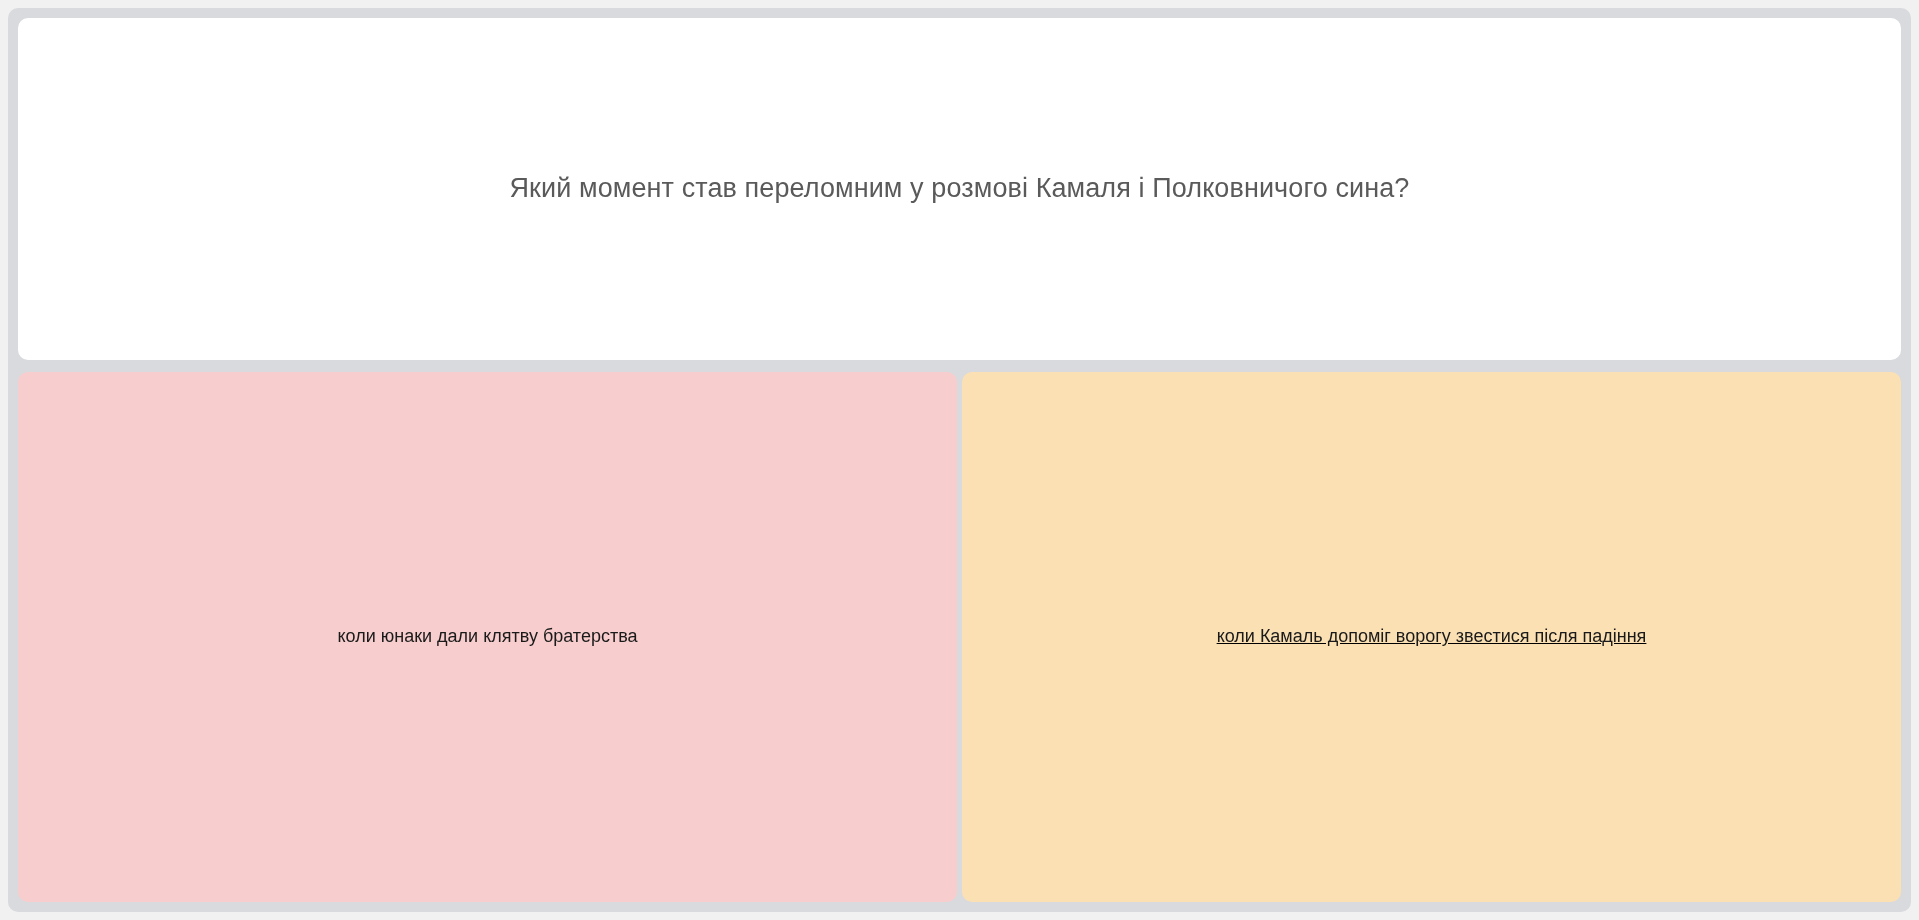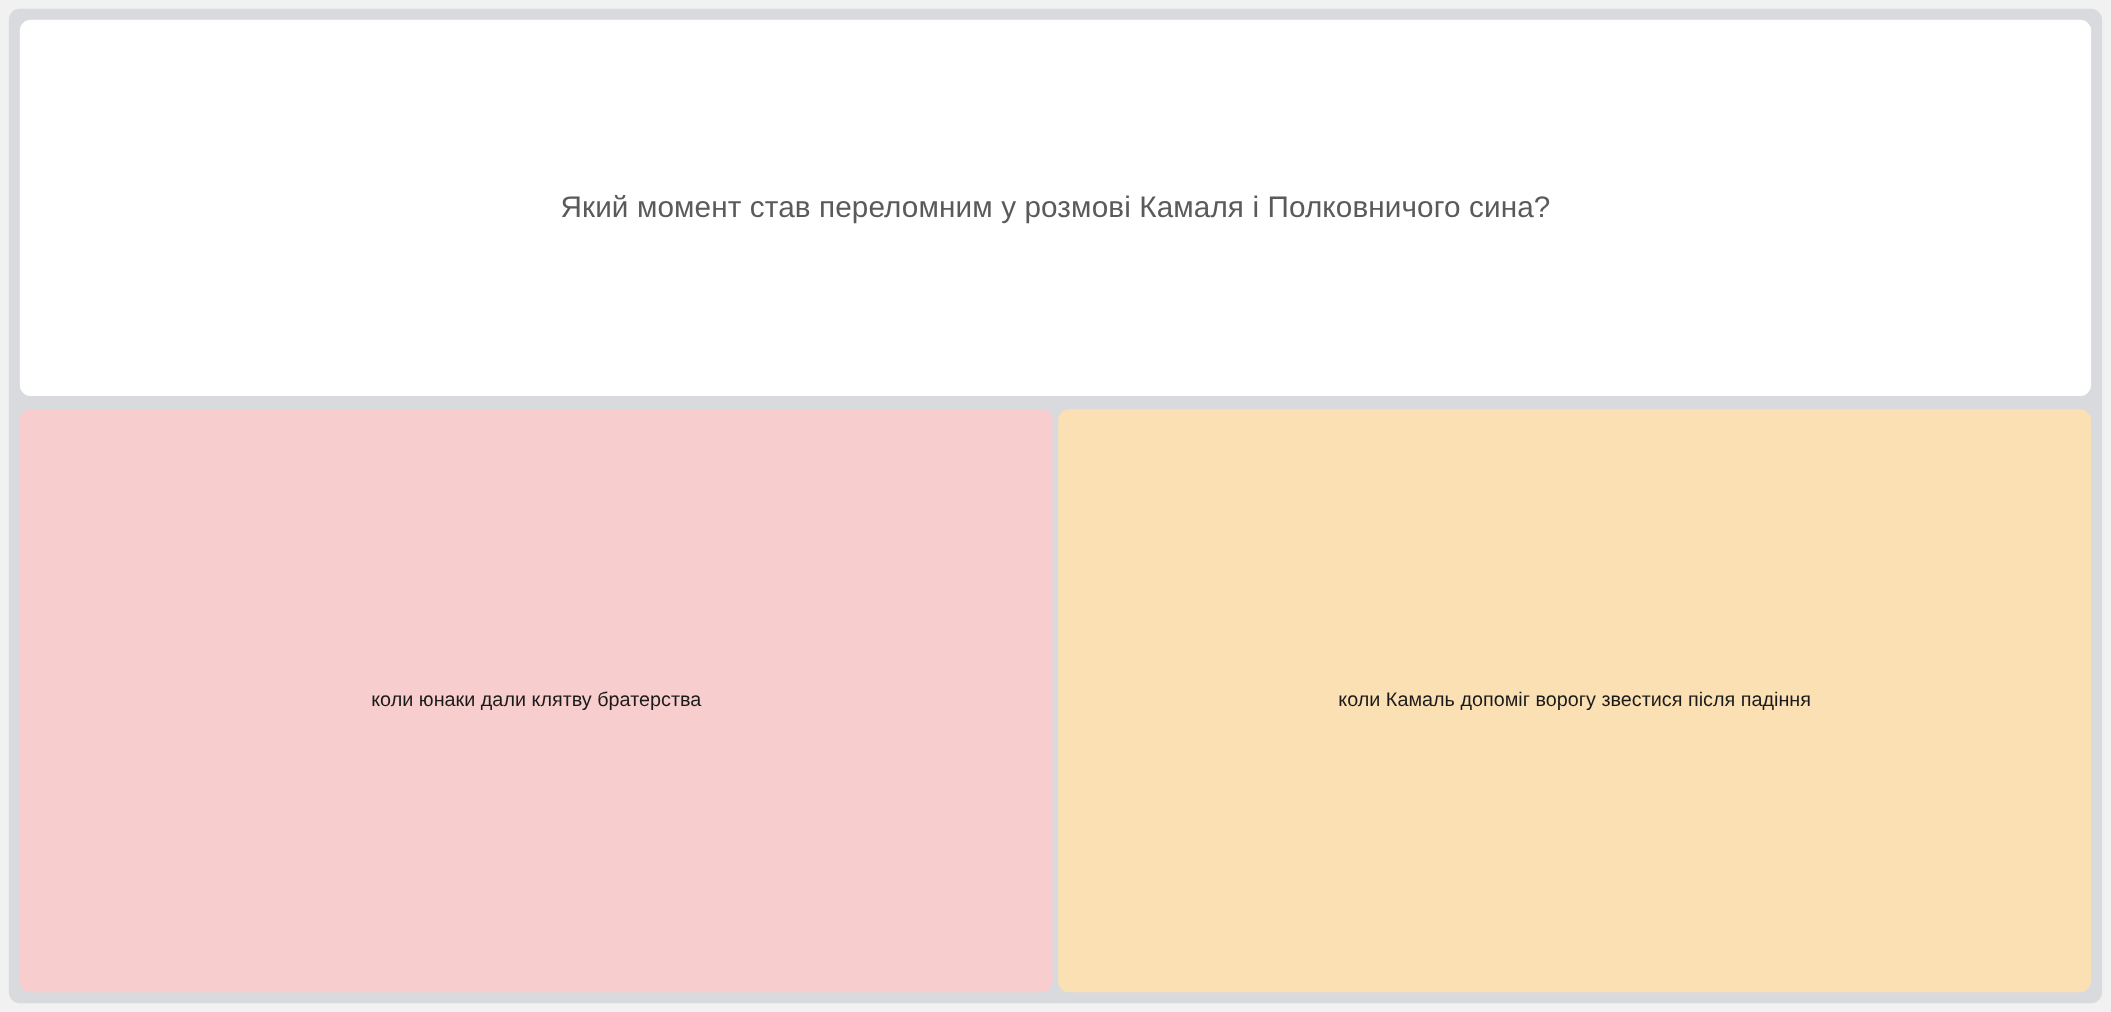--- a/index.html
+++ b/index.html
@@ -68,21 +68,21 @@
 
   .answer-text {
     font-size: 18px;
     line-height: 1.42;
     color: #1a1a1a;
     text-align: center;
     font-weight: 400;
   }
 
   .answer-card.c0 { background: #f8cdcd; }
-  .answer-card.c1 { background: #fbe0b4; }
+  .answer-card.c1 { background: #fbe0b4; text-decoration: underline; }
   .answer-card.c2 { background: #d8effc; }
   .answer-card.c3 { background: #ddfccd; }
 </style>
 </head>
 <body>
 
 <div class="quiz-app">
 
   <div class="question-panel">
     <div class="question-text">Який момент став переломним у розмові Камаля і Полковничого сина?</div>

